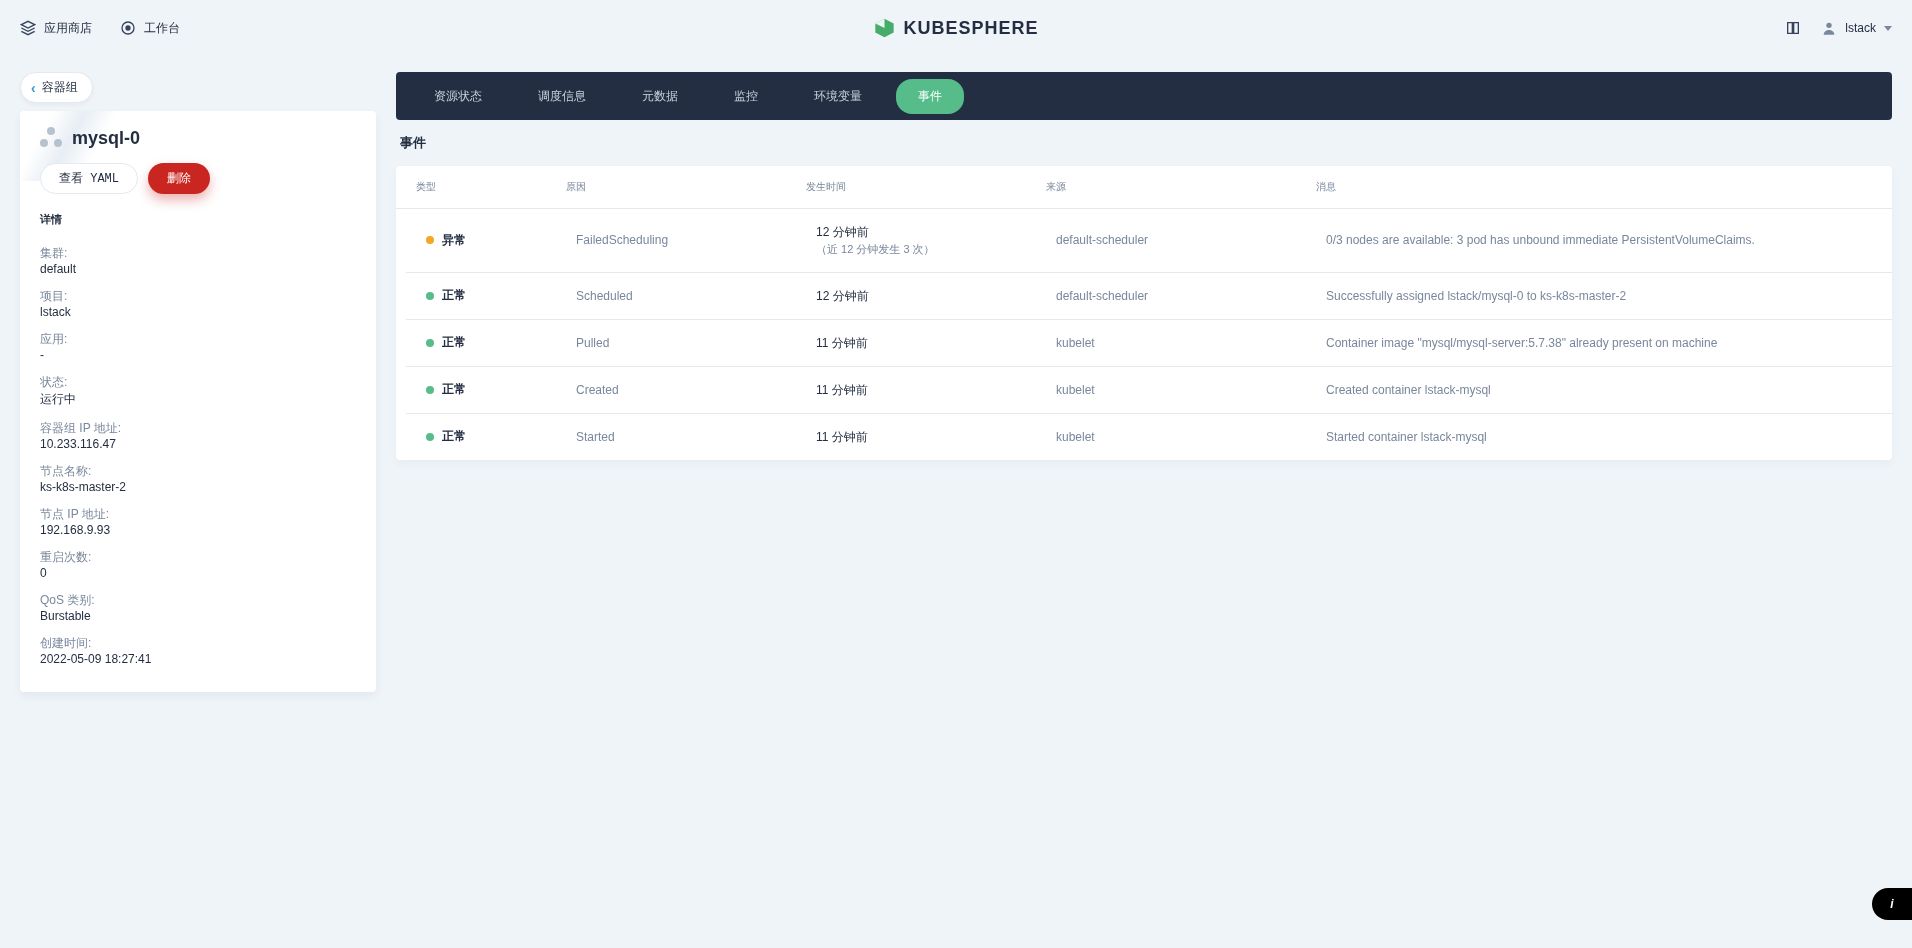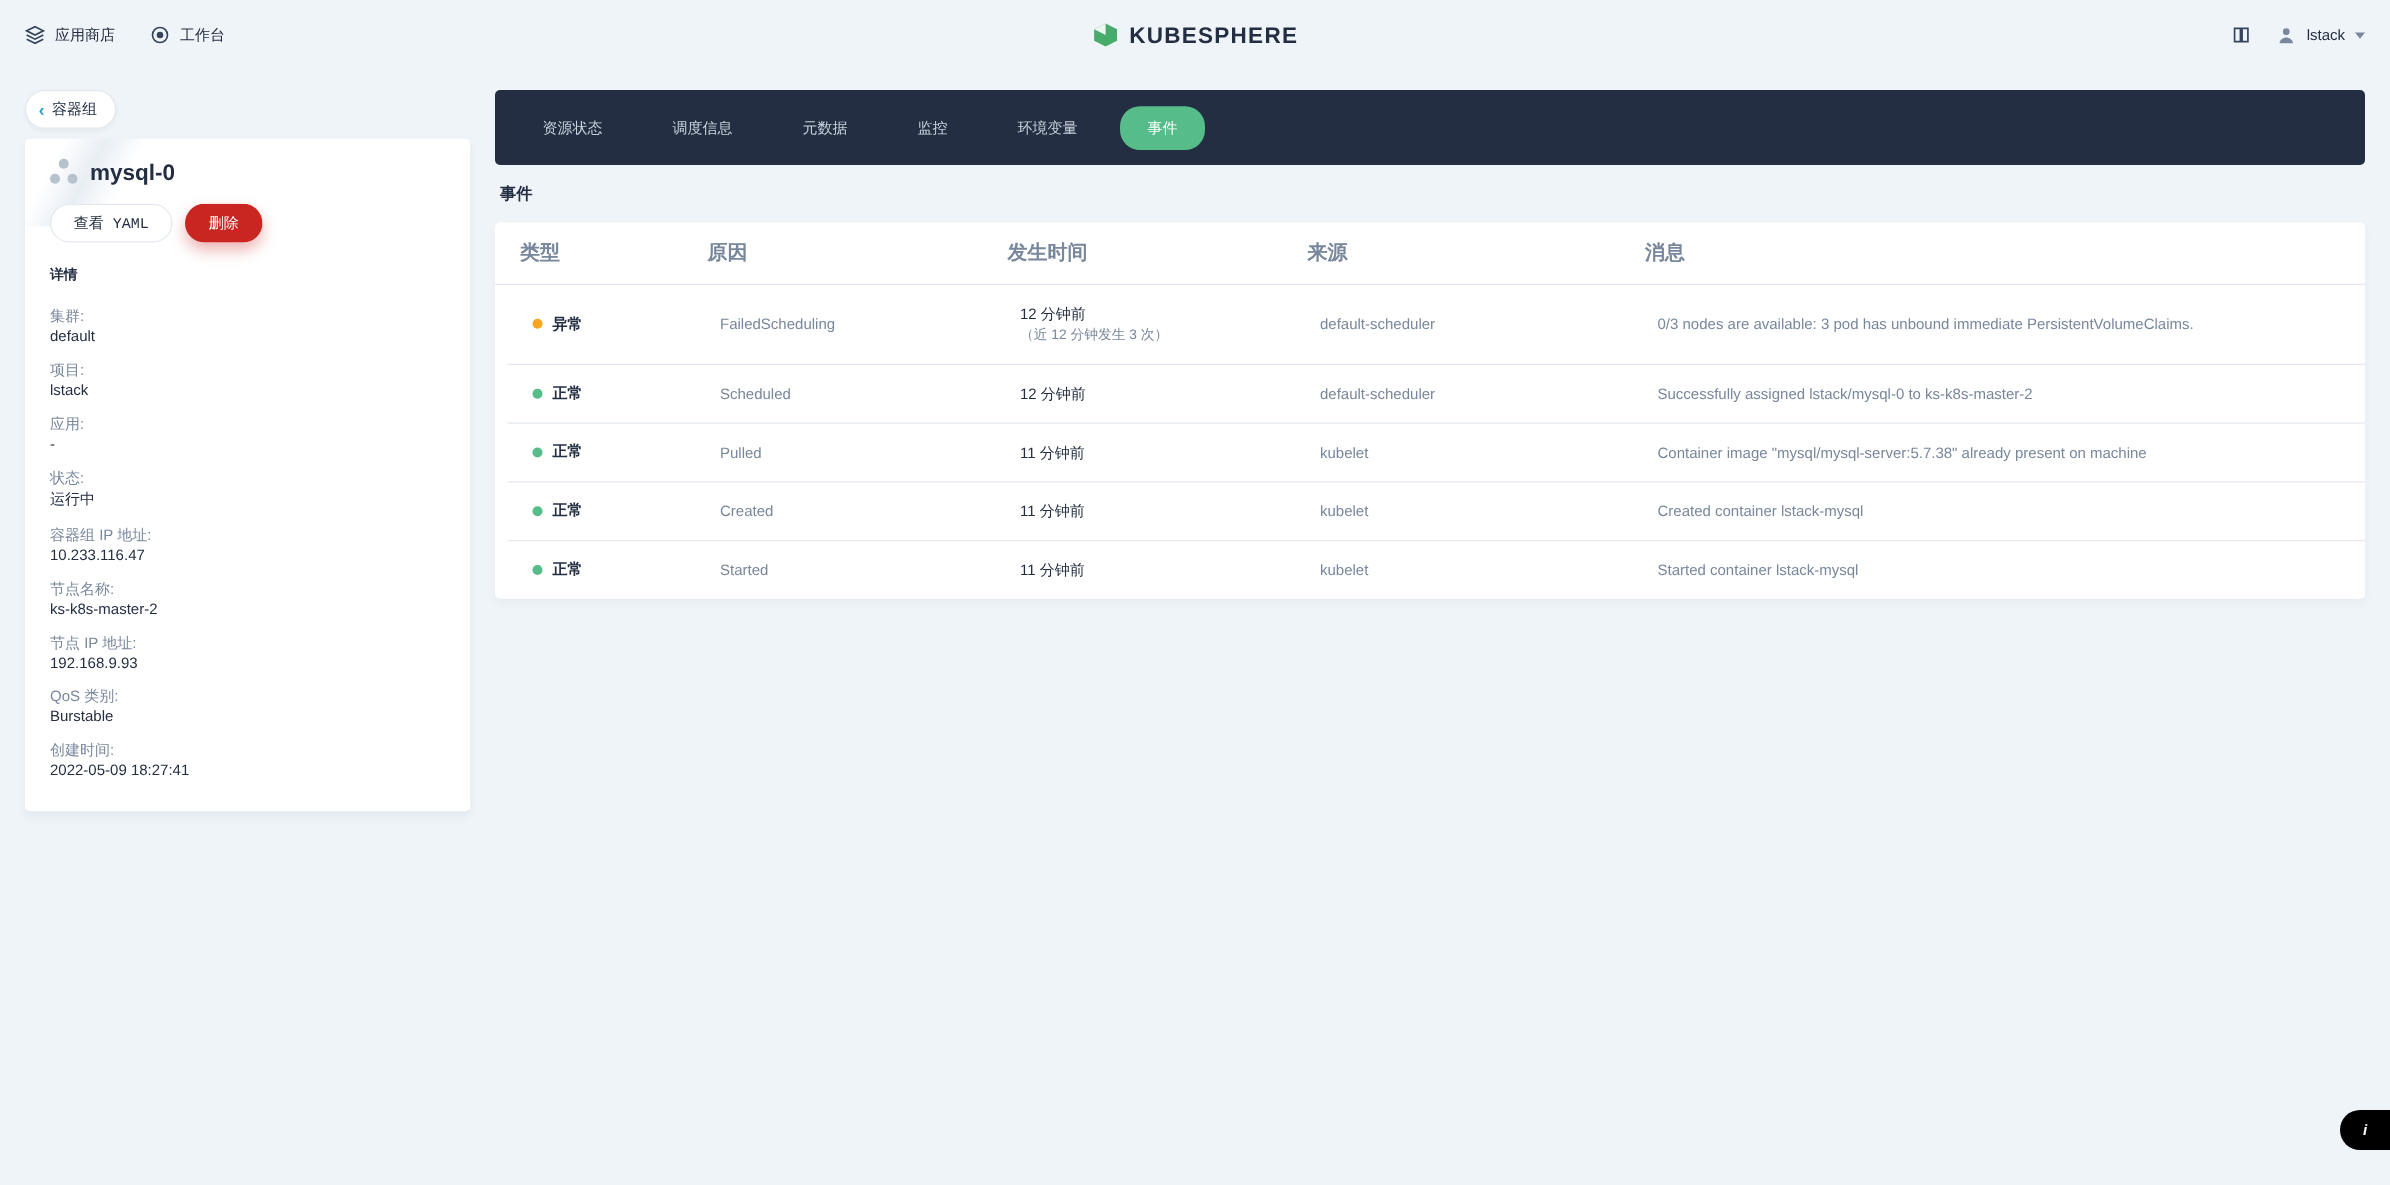--- a/index.html
+++ b/index.html
@@ -113,42 +113,42 @@
   .detail-row {
     display: flex; padding: 6px 0; font-size: 12px; flex-direction: column;
   }
   .detail-key { width: 110px; color: var(--text-muted); }
   .detail-val { color: var(--text); }
 
   
   .main { flex: 1; display: flex; flex-direction: column; gap: 14px; }
   .tabs {
     background: var(--dark-nav); border-radius: 4px;
-    display: flex; align-items: center; padding: 0 16px; height: 60px;
+    display: flex; align-items: center; padding: 0 16px; height: 48px;
   }
   .tab {
     color: #c7d1db; font-size: 12px; padding: 9px 22px;
     border-radius: 16px; cursor: pointer; margin-right: 12px;
   }
   .tab.active { background: var(--green); color: #fff; font-weight: 500; }
 
   .panel-title { font-size: 13px; font-weight: 600; color: var(--text); padding-left: 4px; }
 
   .events {
     background: #fff; border-radius: 4px;
     box-shadow: 0 4px 8px rgba(36,46,66,0.04);
   }
   .events-head, .events-row {
     display: grid;
     grid-template-columns: 150px 240px 240px 270px 1fr;
     align-items: center;
     padding: 14px 20px;
   }
   .events-head {
-    font-size: 16px; color: var(--text-muted); font-weight: 700;
+    font-size: 10px; color: var(--text-muted); font-weight: 400;
     border-bottom: 1px solid var(--border);
   }
   .events-row {
     font-size: 12px; border-top: 1px solid var(--border); margin-left: 10px;
   }
   .events-row:first-of-type { border-top: none; }
   .type-cell { display:flex; align-items:center; gap:8px; font-weight: 600; }
   .status-dot { width:8px; height:8px; border-radius:50%; }
   .status-warn { background: var(--orange); }
   .status-ok { background: var(--green); }
@@ -256,20 +256,24 @@
           </div>
           <div class="detail-row">
             <div class="detail-key">节点名称:</div>
             <div class="detail-val">ks-k8s-master-2</div>
           </div>
           <div class="detail-row">
             <div class="detail-key">节点 IP 地址:</div>
             <div class="detail-val">192.168.9.93</div>
           </div>
           <div class="detail-row">
+            <div class="detail-key">重启次数:</div>
+            <div class="detail-val">0</div>
+          </div>
+          <div class="detail-row">
             <div class="detail-key">QoS 类别:</div>
             <div class="detail-val">Burstable</div>
           </div>
           <div class="detail-row">
             <div class="detail-key">创建时间:</div>
             <div class="detail-val">2022-05-09 18:27:41</div>
           </div>
         </div>
     </div>
   </div>

